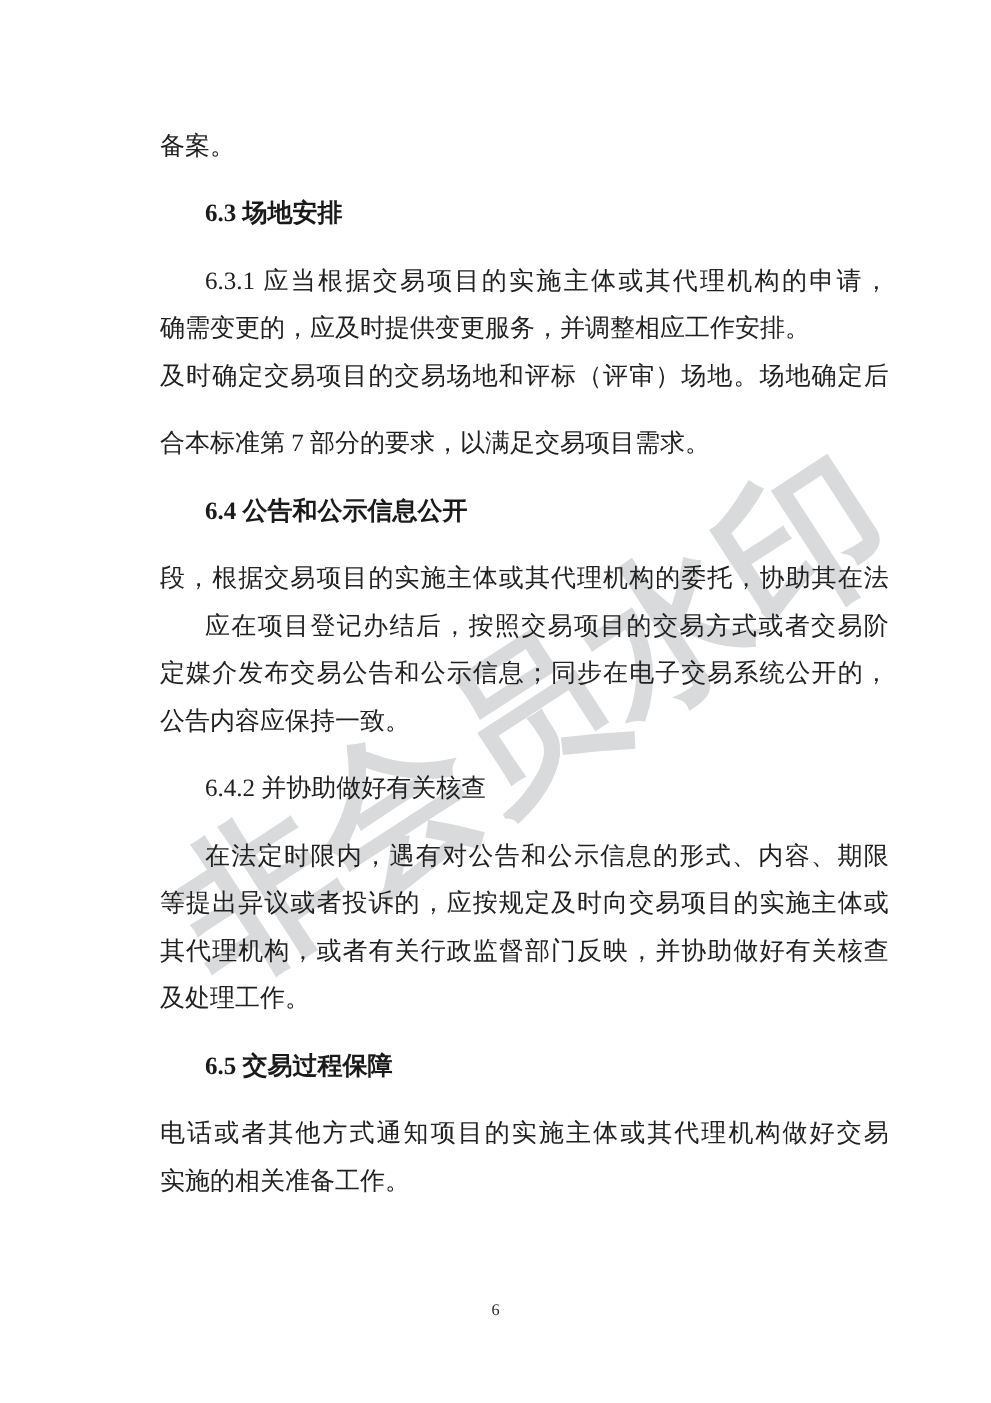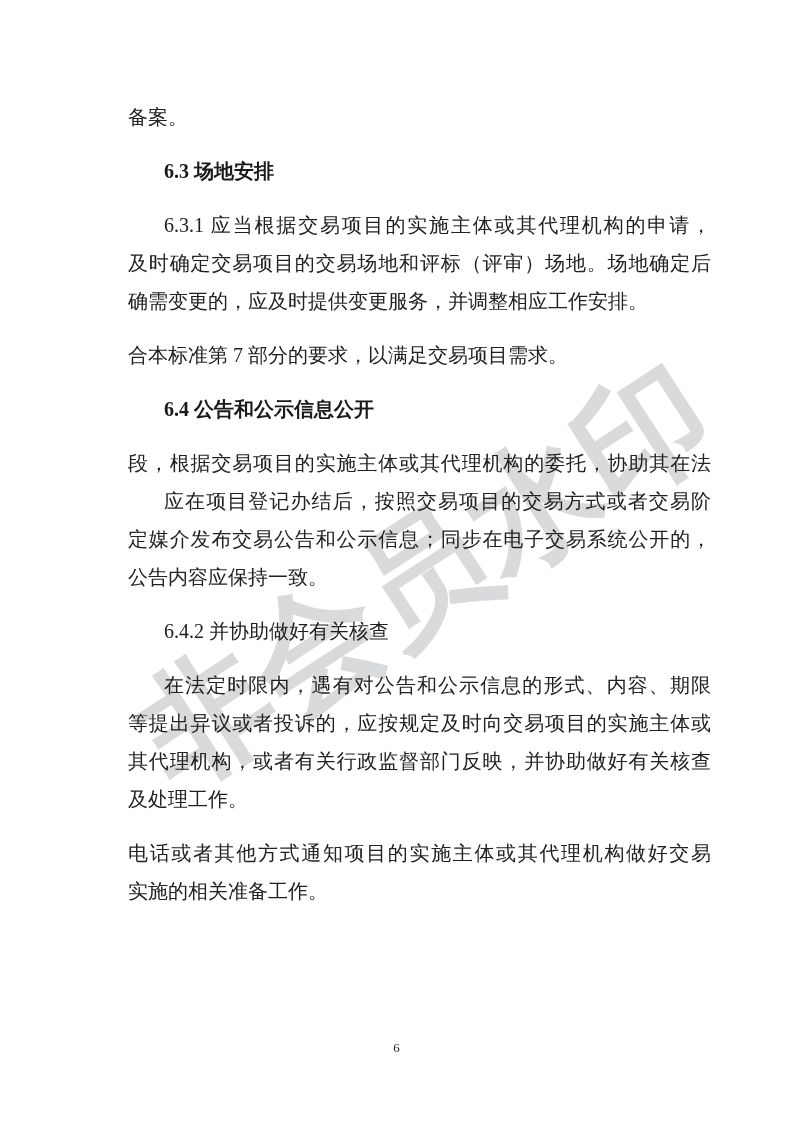--- a/index.html
+++ b/index.html
@@ -81,22 +81,22 @@
     <div class="block">
       <div class="line last">备案。</div>
     </div>
 
     <div class="block">
       <div class="line last indent heading">6.3 场地安排</div>
     </div>
 
     <div class="block">
       <div class="line indent">6.3.1 应当根据交易项目的实施主体或其代理机构的申请，</div>
+      <div class="line last">确需变更的，应及时提供变更服务，并调整相应工作安排。</div>
       <div class="line">及时确定交易项目的交易场地和评标（评审）场地。场地确定后</div>
-      <div class="line last">确需变更的，应及时提供变更服务，并调整相应工作安排。</div>
     </div>
 
     <div class="block">
       <div class="line last">合本标准第 7 部分的要求，以满足交易项目需求。</div>
     </div>
 
     <div class="block">
       <div class="line last indent heading">6.4 公告和公示信息公开</div>
     </div>
 
@@ -112,20 +112,23 @@
       <div class="line last indent subheading">6.4.2 并协助做好有关核查</div>
     </div>
 
     <div class="block">
       <div class="line indent">在法定时限内，遇有对公告和公示信息的形式、内容、期限</div>
       <div class="line">等提出异议或者投诉的，应按规定及时向交易项目的实施主体或</div>
       <div class="line">其代理机构，或者有关行政监督部门反映，并协助做好有关核查</div>
       <div class="line last">及处理工作。</div>
     </div>
 
+    <div class="block">
+      <div class="line last indent heading">6.5 交易过程保障</div>
+    </div>
 
     <div class="block">
       <div class="line">电话或者其他方式通知项目的实施主体或其代理机构做好交易</div>
       <div class="line last">实施的相关准备工作。</div>
     </div>
 
   </div>
 
   <div class="page-number">6</div>
 

